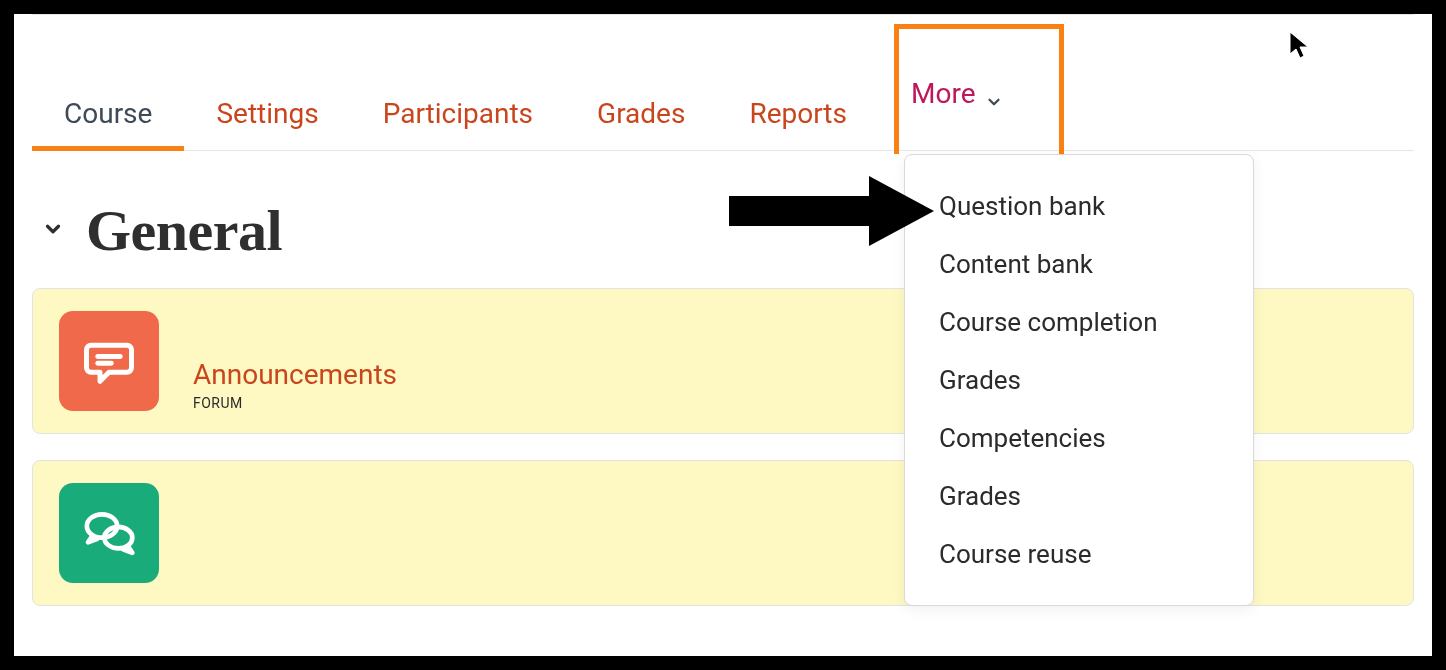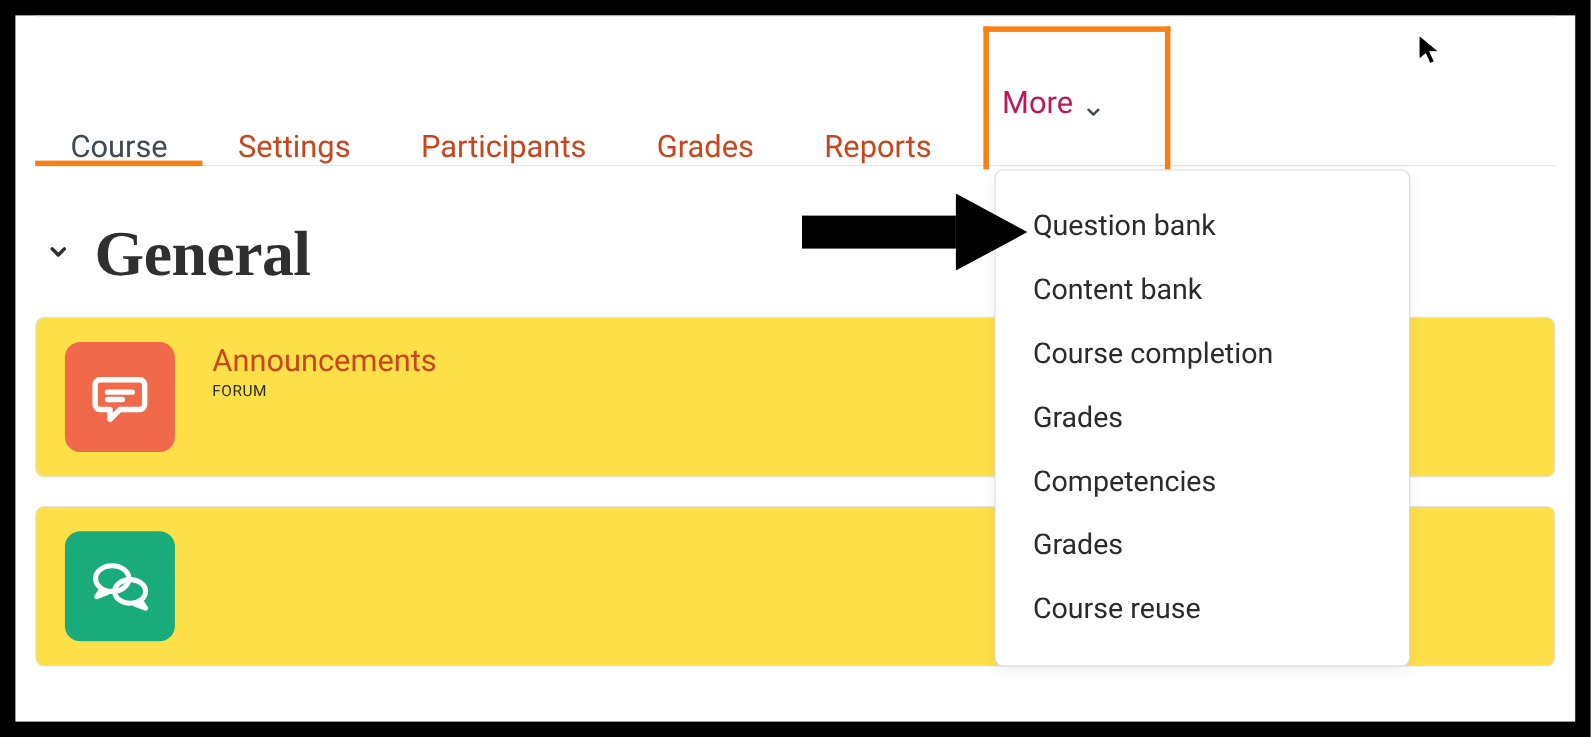--- a/index.html
+++ b/index.html
@@ -27,21 +27,21 @@
     display: flex;
     align-items: stretch;
     border-bottom: 1px solid #e5e5e5;
     margin: 10px 18px 0 18px;
     padding-top: 10px;
     gap: 0;
     height: 120px;
   }
   .tab {
     display: flex;
-    align-items: flex-end;
+    align-items: center;
     padding: 36px 32px 0 32px;
     font-size: 28px;
     color: #c9461d;
     cursor: pointer;
     position: relative;
     white-space: nowrap;
   }
   .tab.active { color: #3e4a55; }
   .tab.active::after {
     content: "";
@@ -61,21 +61,21 @@
     border-top: 5px solid #f98012;
     border-left: 5px solid #f98012;
     border-right: 5px solid #f98012;
     pointer-events: none;
   }
   
   .dropdown {
     position: absolute;
     top: 140px;
     left: 890px;
-    width: 378px;
+    width: 350px;
     background: #fff;
     border: 1px solid #d9d9d9;
     border-radius: 8px;
     box-shadow: 0 4px 14px rgba(0,0,0,0.06);
     padding: 22px 0;
     z-index: 5;
   }
   .dropdown .item {
     padding: 14px 34px;
     font-size: 26px;
@@ -101,24 +101,24 @@
   }
   .chev-down {
     width: 22px; height: 22px;
   }
   
   .card {
     border: 1px solid #e3e3e3;
     border-radius: 8px;
     padding: 22px 26px;
     display: flex;
-    align-items: flex-start;
+    align-items: flex-end;
     gap: 34px;
     margin-bottom: 26px;
-    background: #fde047;
+    background: #fef9c3;
   }
   .card .icon-box {
     width: 100px; height: 100px;
     border-radius: 14px;
     display:flex;align-items:center;justify-content:center;
     flex-shrink: 0;
   }
   .icon-box.forum { background: #f0694a; }
   .icon-box.chat  { background: #1aab7a; }
   .card .title {

